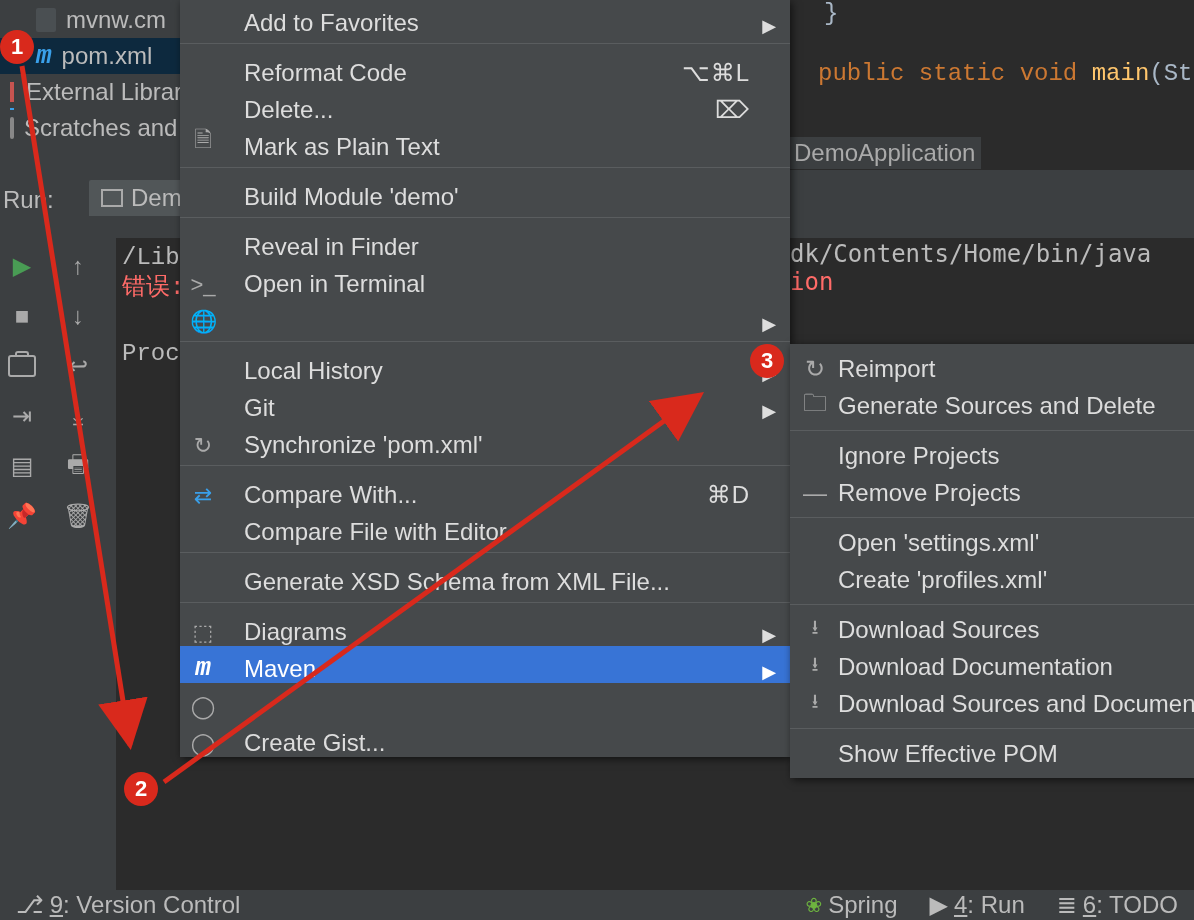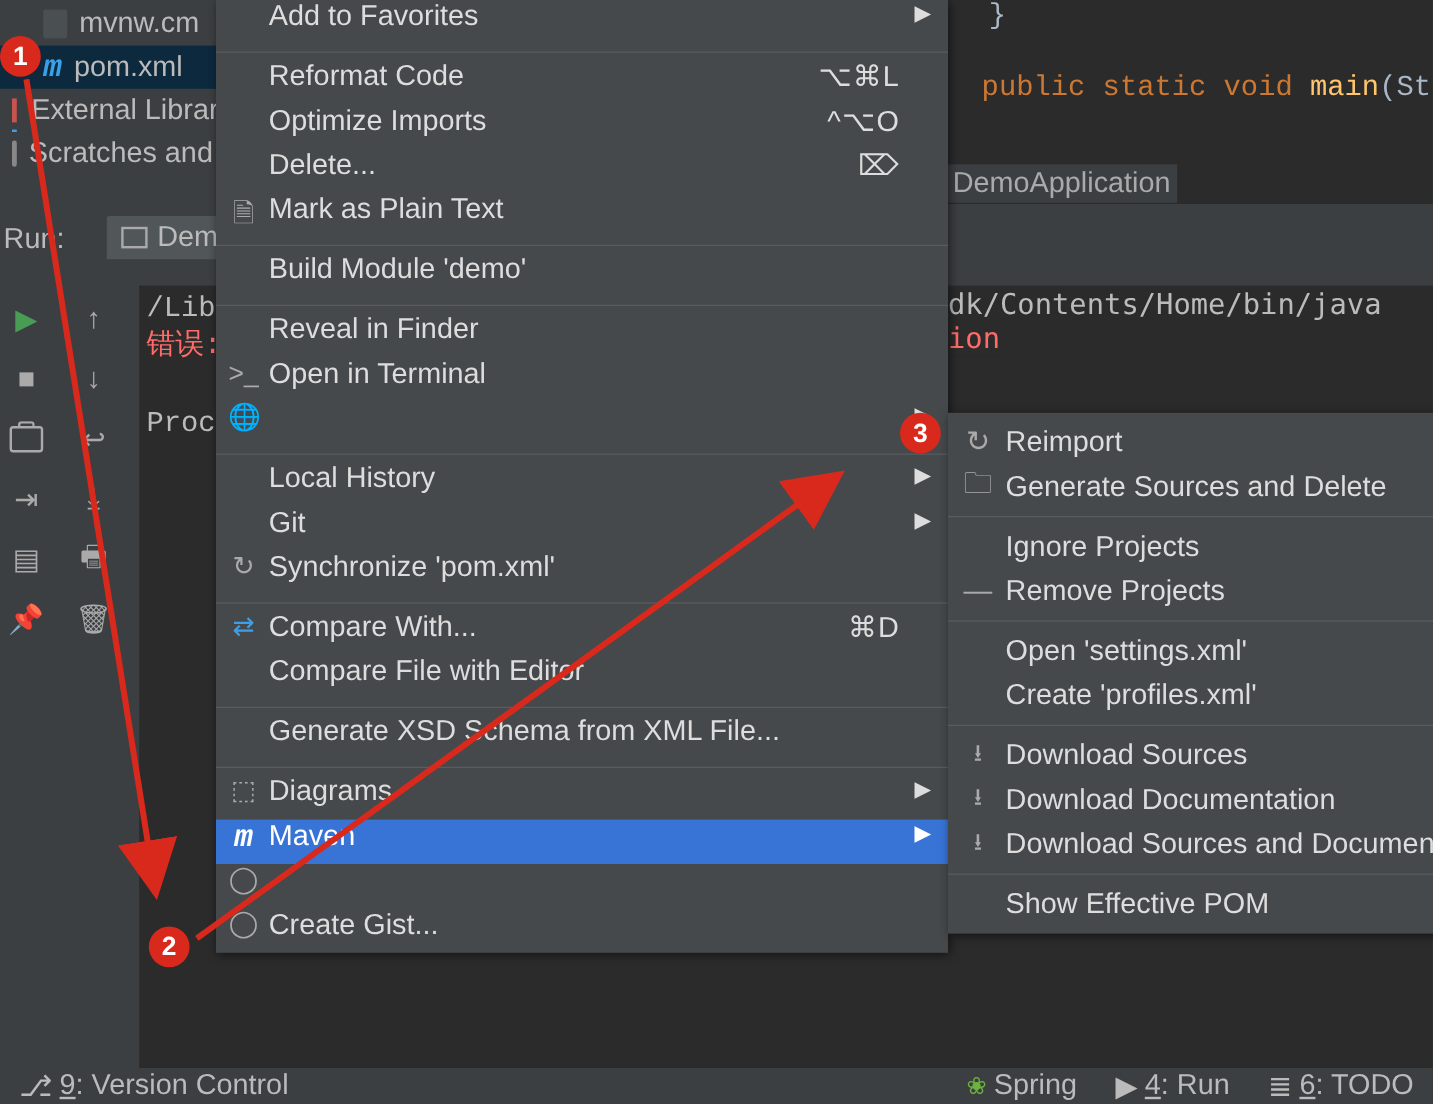--- a/index.html
+++ b/index.html
@@ -38,21 +38,21 @@
   
   .editor{position:absolute;left:788px;top:0;right:0;height:170px;background:#2b2b2b;font-family:Menlo,Consolas,'Courier New',monospace;font-size:24px;white-space:nowrap;}
   .editor .row{position:absolute;}
   .kw{color:#cc7832;}
   .plain{color:#a9b7c6;}
   .bc{position:absolute;left:788px;top:137px;color:#aaaaaa;background:#3c3f41;padding:2px 6px;}
   
   
   .menu{position:absolute;left:180px;top:0;width:610px;background:#46494b;
     box-shadow:2px 2px 8px rgba(0,0,0,.6);}
-  .menu .row{display:flex;align-items:flex-start;height:37px;padding-left:44px;position:relative;color:#dddddd;}
+  .menu .row{display:flex;align-items:flex-end;height:37px;padding-left:64px;position:relative;color:#dddddd;}
   .menu .row.sel{background:#3874d6;color:#ffffff;}
   .menu .row .icn{position:absolute;left:10px;width:26px;text-align:center;font-size:22px;color:#aaa;}
   .menu .row .sub{position:absolute;right:14px;color:#dddddd;}
   .menu .row .sc{position:absolute;right:40px;color:#dddddd;letter-spacing:1px;}
   .menu .sep{height:1px;margin:6px 0;background:#5a5d5f;}
   
   
   .submenu{position:absolute;left:790px;top:344px;width:430px;background:#46494b;box-shadow:2px 2px 8px rgba(0,0,0,.6);padding:6px 0;}
   .submenu .row{display:flex;align-items:center;height:37px;padding-left:48px;position:relative;color:#dddddd;white-space:nowrap;}
   .submenu .row .icn{position:absolute;left:12px;width:26px;text-align:center;color:#aaa;}
@@ -143,24 +143,20 @@
   <div class="row">
     <span>Add to Favorites</span>
     <span class="sub chev-r">▶</span>
   </div>
   <div class="sep"></div>
   <div class="row">
     <span>Reformat Code</span>
     <span class="sc">⌥⌘L</span>
   </div>
   <div class="row">
-    <span>Optimize Imports</span>
-    <span class="sc">^⌥O</span>
-  </div>
-  <div class="row">
     <span>Delete...</span>
     <span class="sc">⌦</span>
   </div>
   <div class="row">
     <span class="icn">🗎</span>
     <span>Mark as Plain Text</span>
   </div>
   <div class="sep"></div>
   <div class="row">
     <span>Build Module 'demo'</span>

